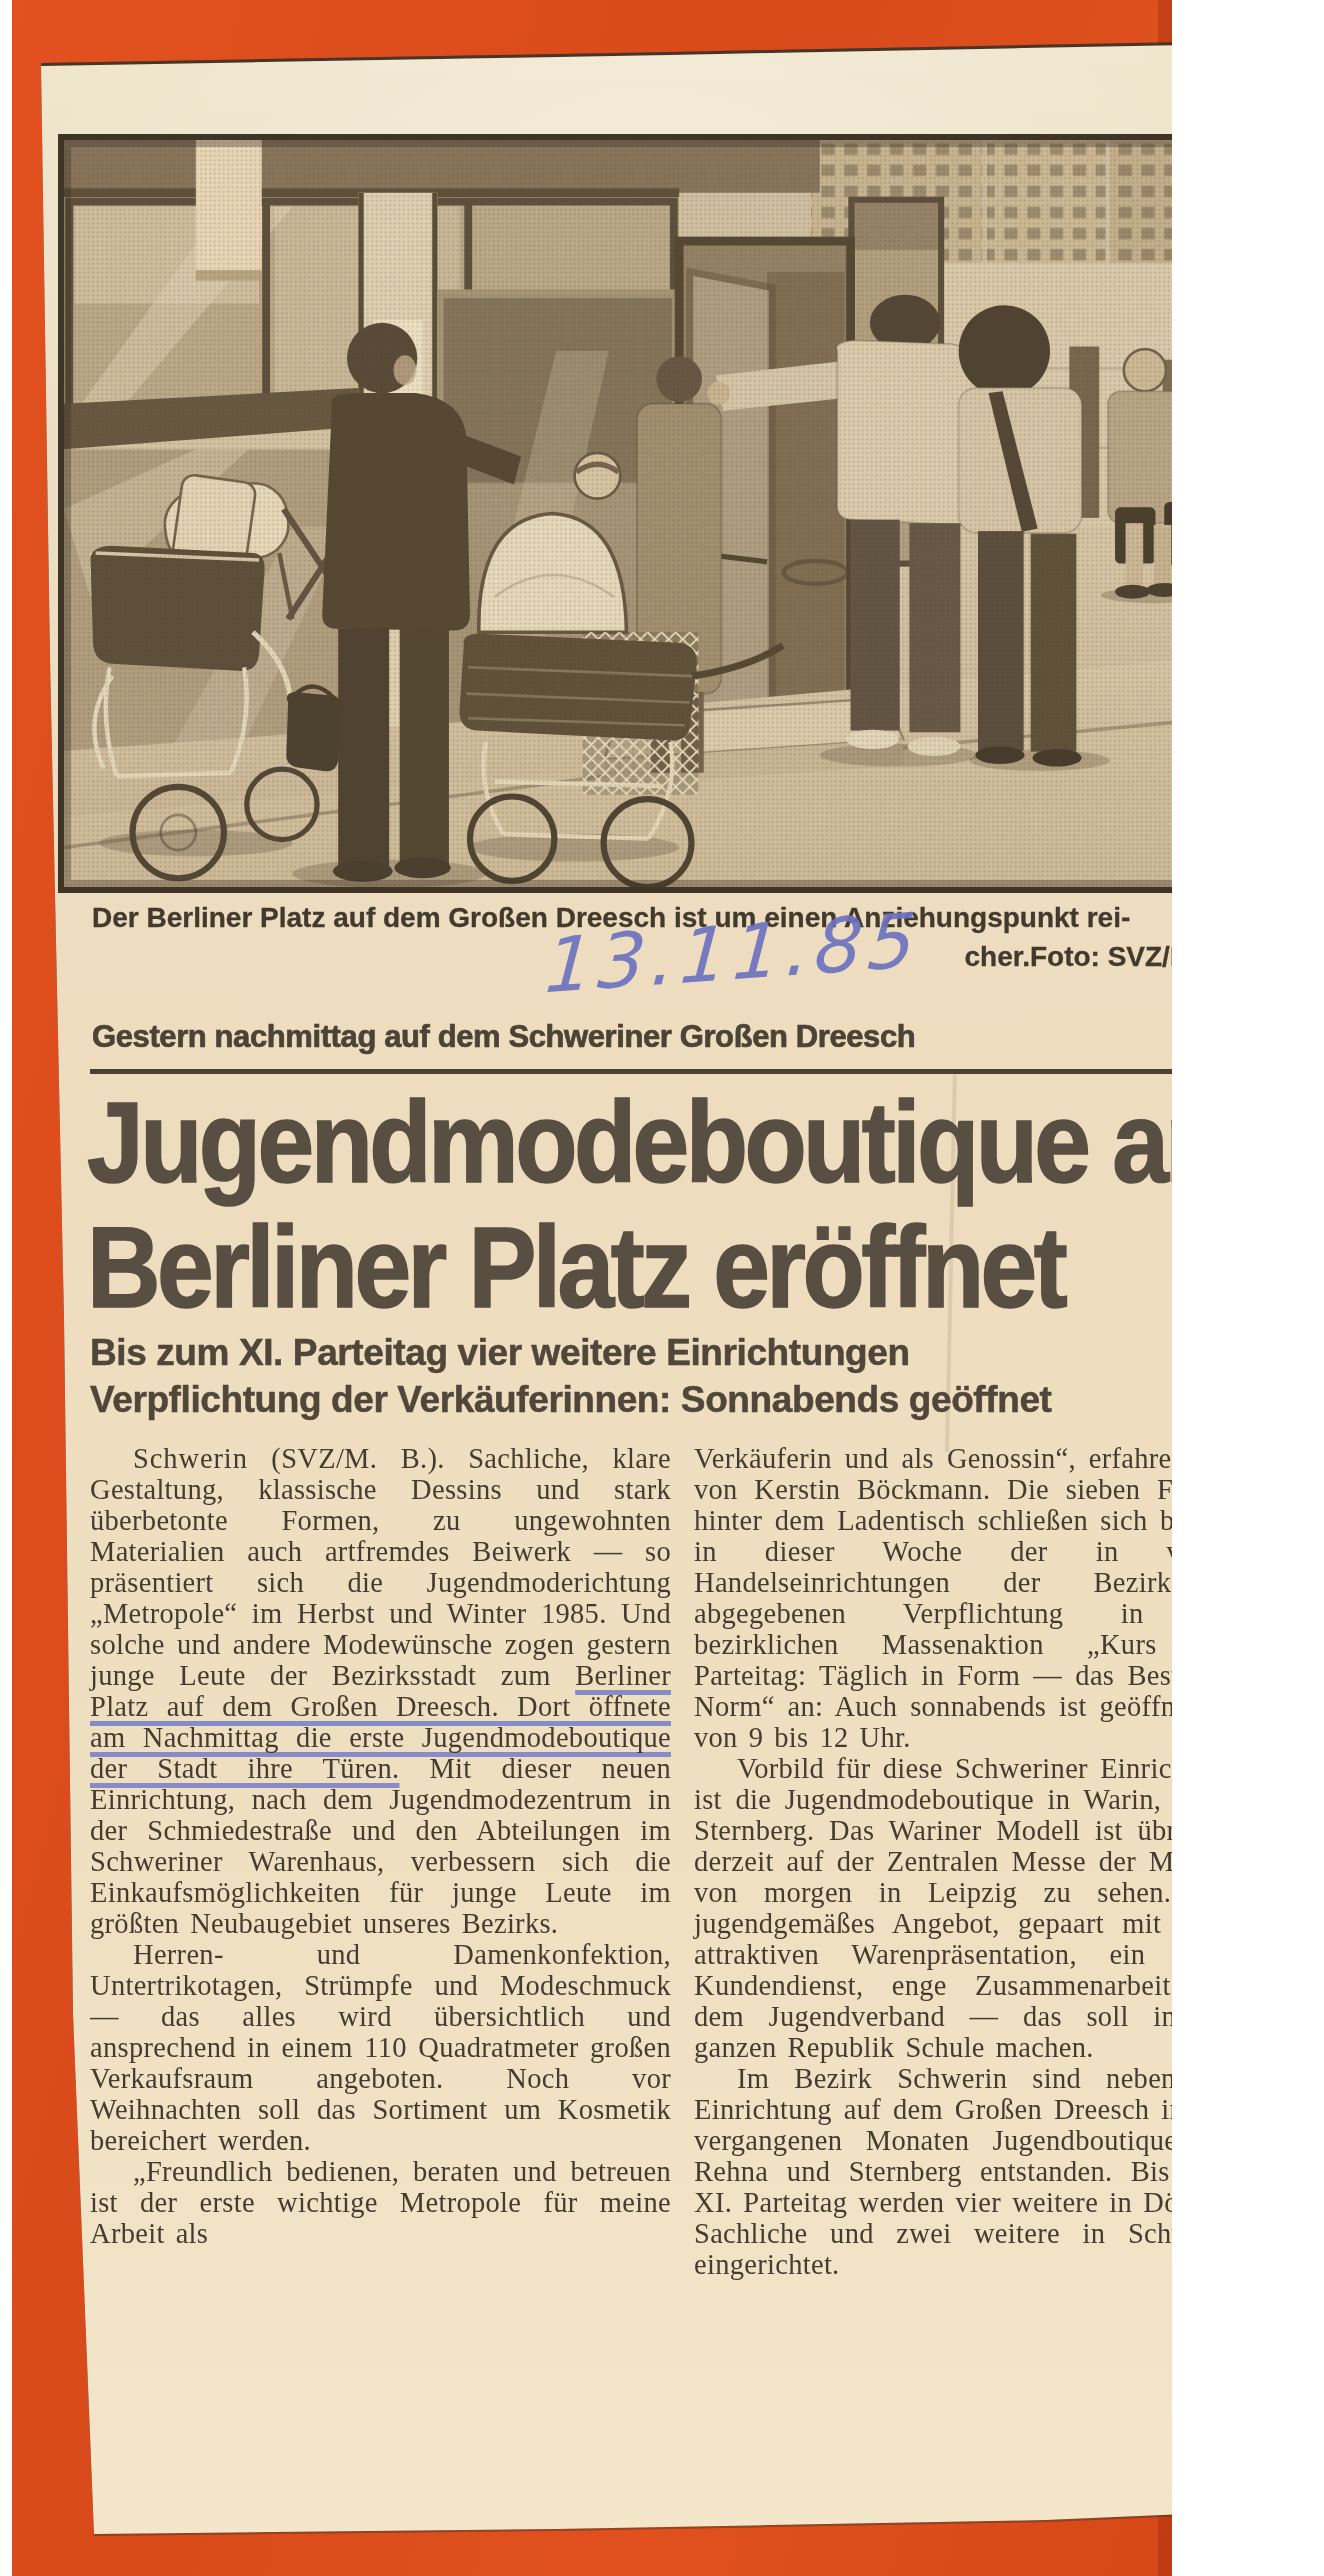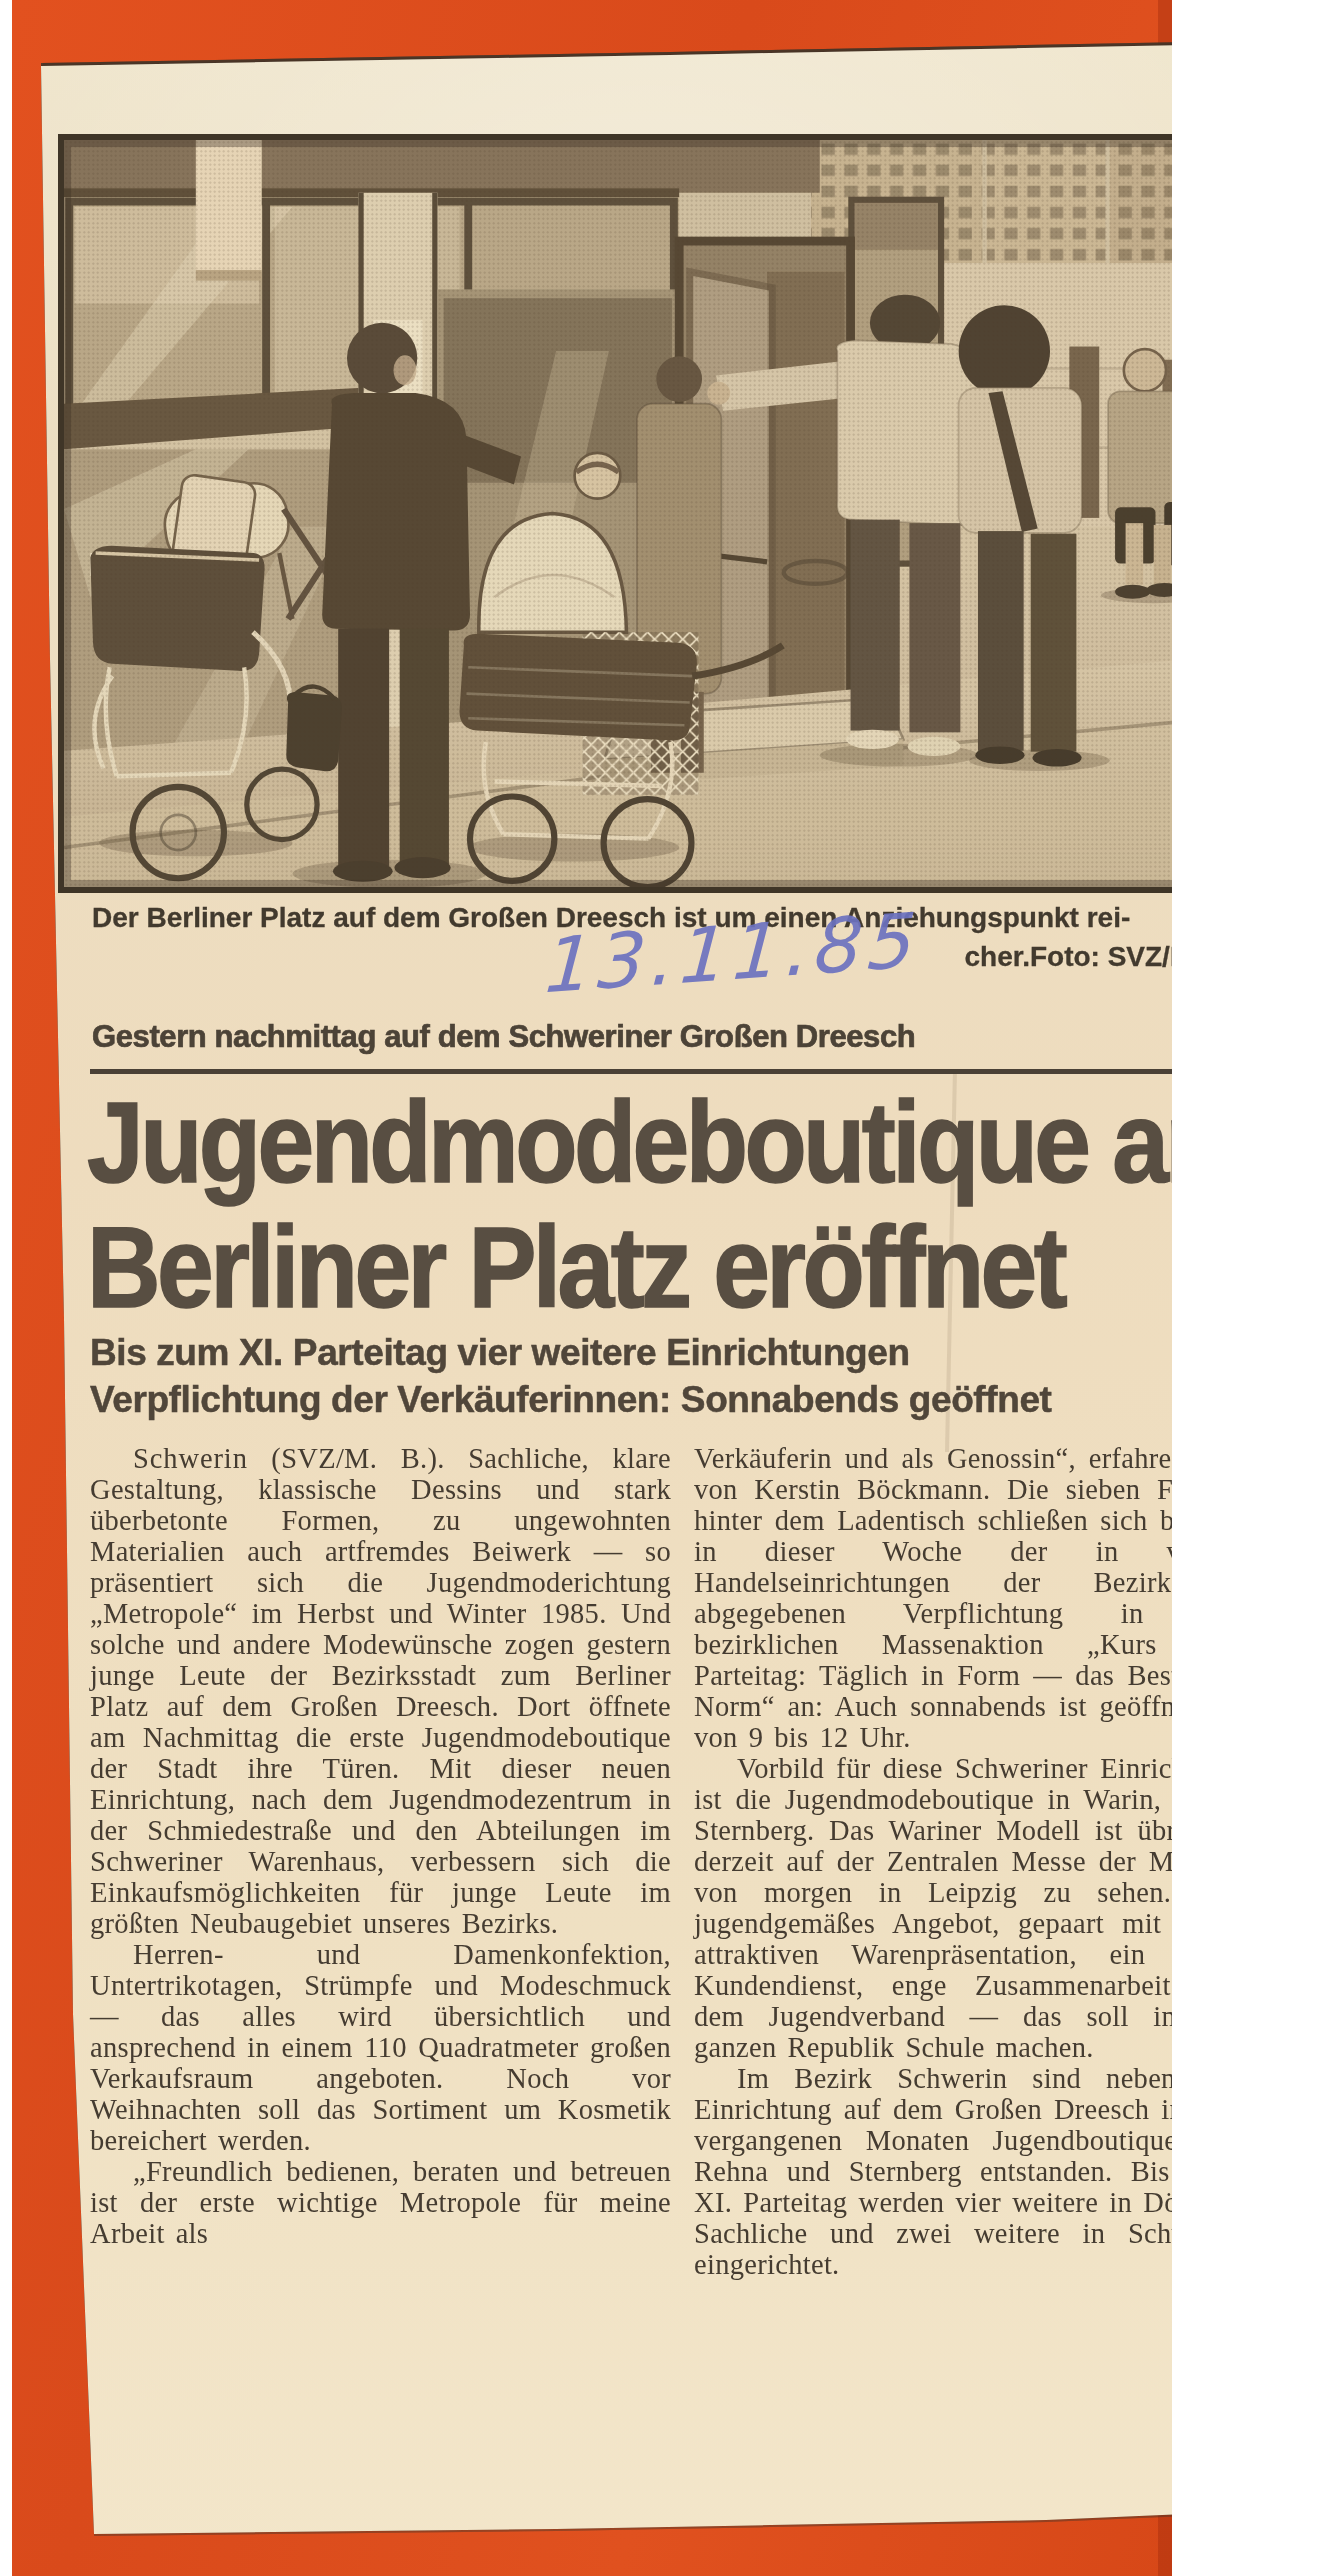--- a/index.html
+++ b/index.html
@@ -52,21 +52,21 @@
   .columns{position:absolute;left:78px;top:1443px;width:1148px;display:flex;gap:23px;
     font-family:"Liberation Serif",serif;font-size:28.5px;line-height:31px;
     color:#453c31;text-align:justify;word-spacing:3.6px;letter-spacing:0.3px;
     hyphens:auto;}
   .col-left{width:581px;}
   .col-right{width:544px;}
   .columns p{margin:0;}
   .columns p.indent{text-indent:43px;}
   .columns p + p{margin-top:0;}
   b.lead{font-weight:400;letter-spacing:0.9px;}
-  .pen-underline{
+  .pen-underline{text-decoration:underline;
     text-decoration-color:rgba(124,130,198,.9);
     text-decoration-thickness:4.5px;text-underline-offset:5.3px;
     text-decoration-skip-ink:none;}
 </style>
 </head>
 <body>
 
 <div class="stage">
   <div class="edge-strip"></div>
 

